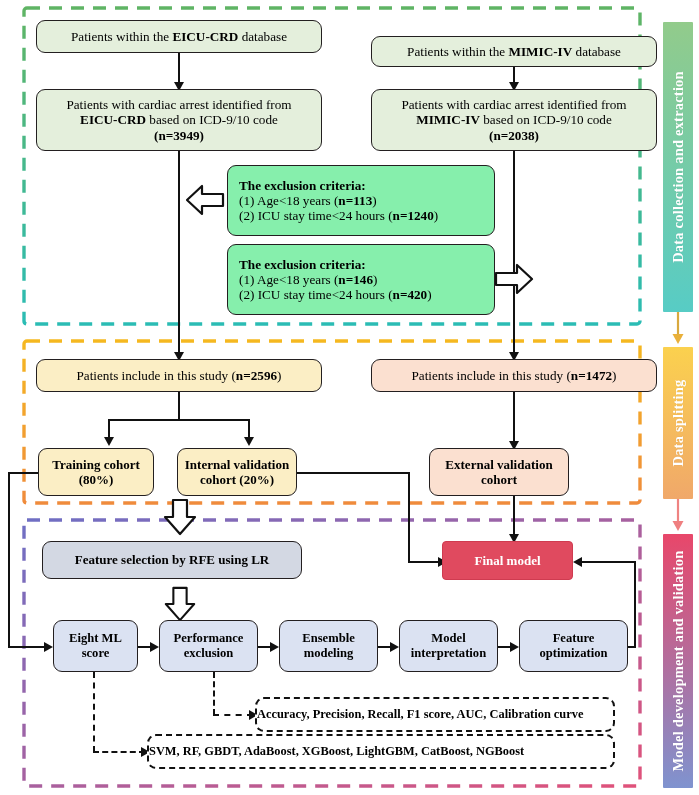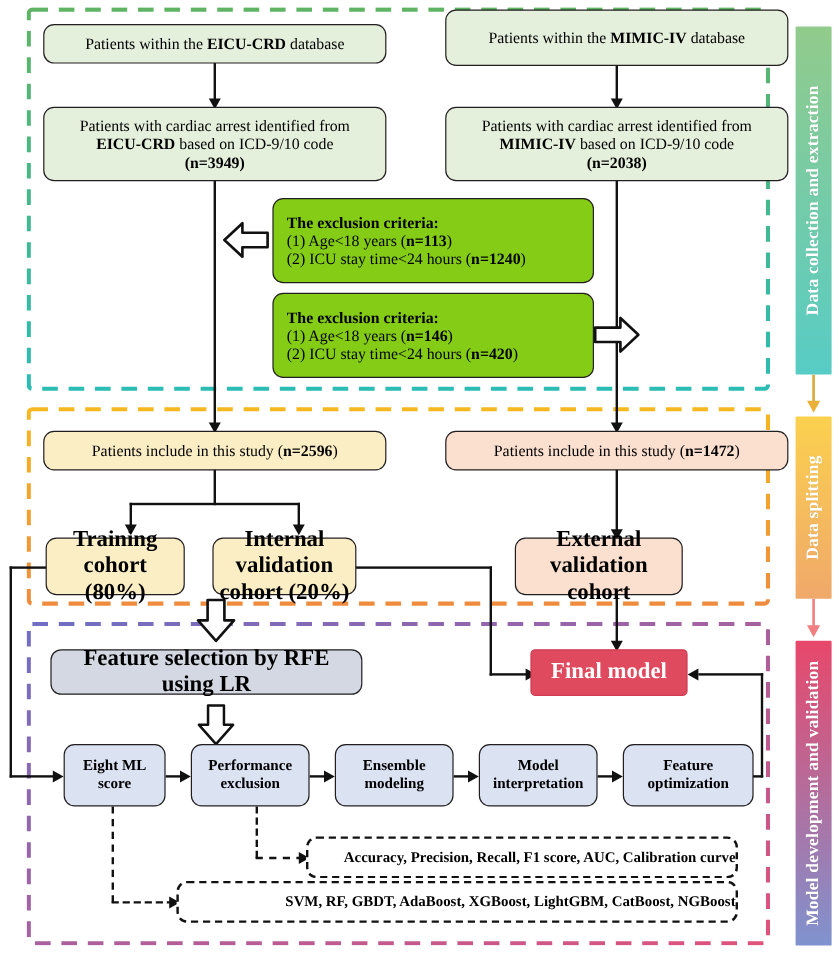--- a/index.html
+++ b/index.html
@@ -16,38 +16,38 @@
     border:1.6px solid #231f20;
     border-radius:9px;
     display:flex;align-items:center;justify-content:center;
     text-align:center;
     line-height:1.16;
     color:#000;
     z-index:6;
   }
   .node .t{display:block;width:100%;padding:0 4px;}
   .green{background:#e4efdc;}
-  .cyan{background:#84cc16;}
+  .cyan{background:#86efac;}
   .yellow{background:#fbeec5;}
   .peach{background:#fbe0d0;}
   .grayblue{background:#d3d8e3;}
   .bluebox{background:#dbe2f2;}
   .redbox{background:#e04a5f;border-color:#cf3b50;color:#fff;border-radius:4px;}
 
   .fs13{font-size:13.2px;}
   .fs12b{font-size:12.6px;font-weight:bold;}
-  .fs13b{font-size:19px;font-weight:bold;align-items:center;}
+  .fs13b{font-size:13px;font-weight:bold;align-items:center;}
   .lft{justify-content:flex-start;text-align:left;}
   .lft .t{padding-left:11px;}
 
   
   .dashnode{
     position:absolute;box-sizing:border-box;
     border:2px dashed #111;border-radius:9px;background:#fff;
-    display:flex;align-items:center;justify-content:flex-end;text-align:center;
+    display:flex;align-items:center;justify-content:flex-start;text-align:center;
     font-weight:bold;font-size:12.4px;color:#000;z-index:6;
   }
 
   
   .ln{position:absolute;background:#111;z-index:4;}
   .vln{width:2.2px;}
   .hln{height:2.2px;}
   .ahead{position:absolute;width:0;height:0;z-index:5;}
   .ad{border-left:5.5px solid transparent;border-right:5.5px solid transparent;border-top:9px solid #111;}
   .ar{border-top:5.5px solid transparent;border-bottom:5.5px solid transparent;border-left:9px solid #111;}
@@ -194,21 +194,21 @@
       <polygon points="18,36 3,19 11,19 11,2 25,2 25,19 33,19" fill="#ffffff" stroke="#111" stroke-width="2.2" stroke-linejoin="round"></polygon>
     </svg>
   </div>
 
   <div class="node green fs13" style="left:36px;top:20px;width:286px;height:33px;">
     <span class="t">
       <span>Patients within the </span><b>EICU-CRD</b><span> database</span>
     </span>
   </div>
 
-  <div class="node green fs13" style="left:371px;top:8px;width:286px;height:47px;">
+  <div class="node green fs13" style="left:371px;top:36px;width:286px;height:31px;">
     <span class="t">
       <span>Patients within the </span><b>MIMIC-IV</b><span> database</span>
     </span>
   </div>
 
   <div class="node green fs13" style="left:36px;top:89px;width:286px;height:62px;">
     <span class="t">
       <span>Patients with cardiac arrest identified from</span><br>
       <b>EICU-CRD</b><span> based on ICD-9/10  code</span><br>
       <b>(n=3949)</b>

